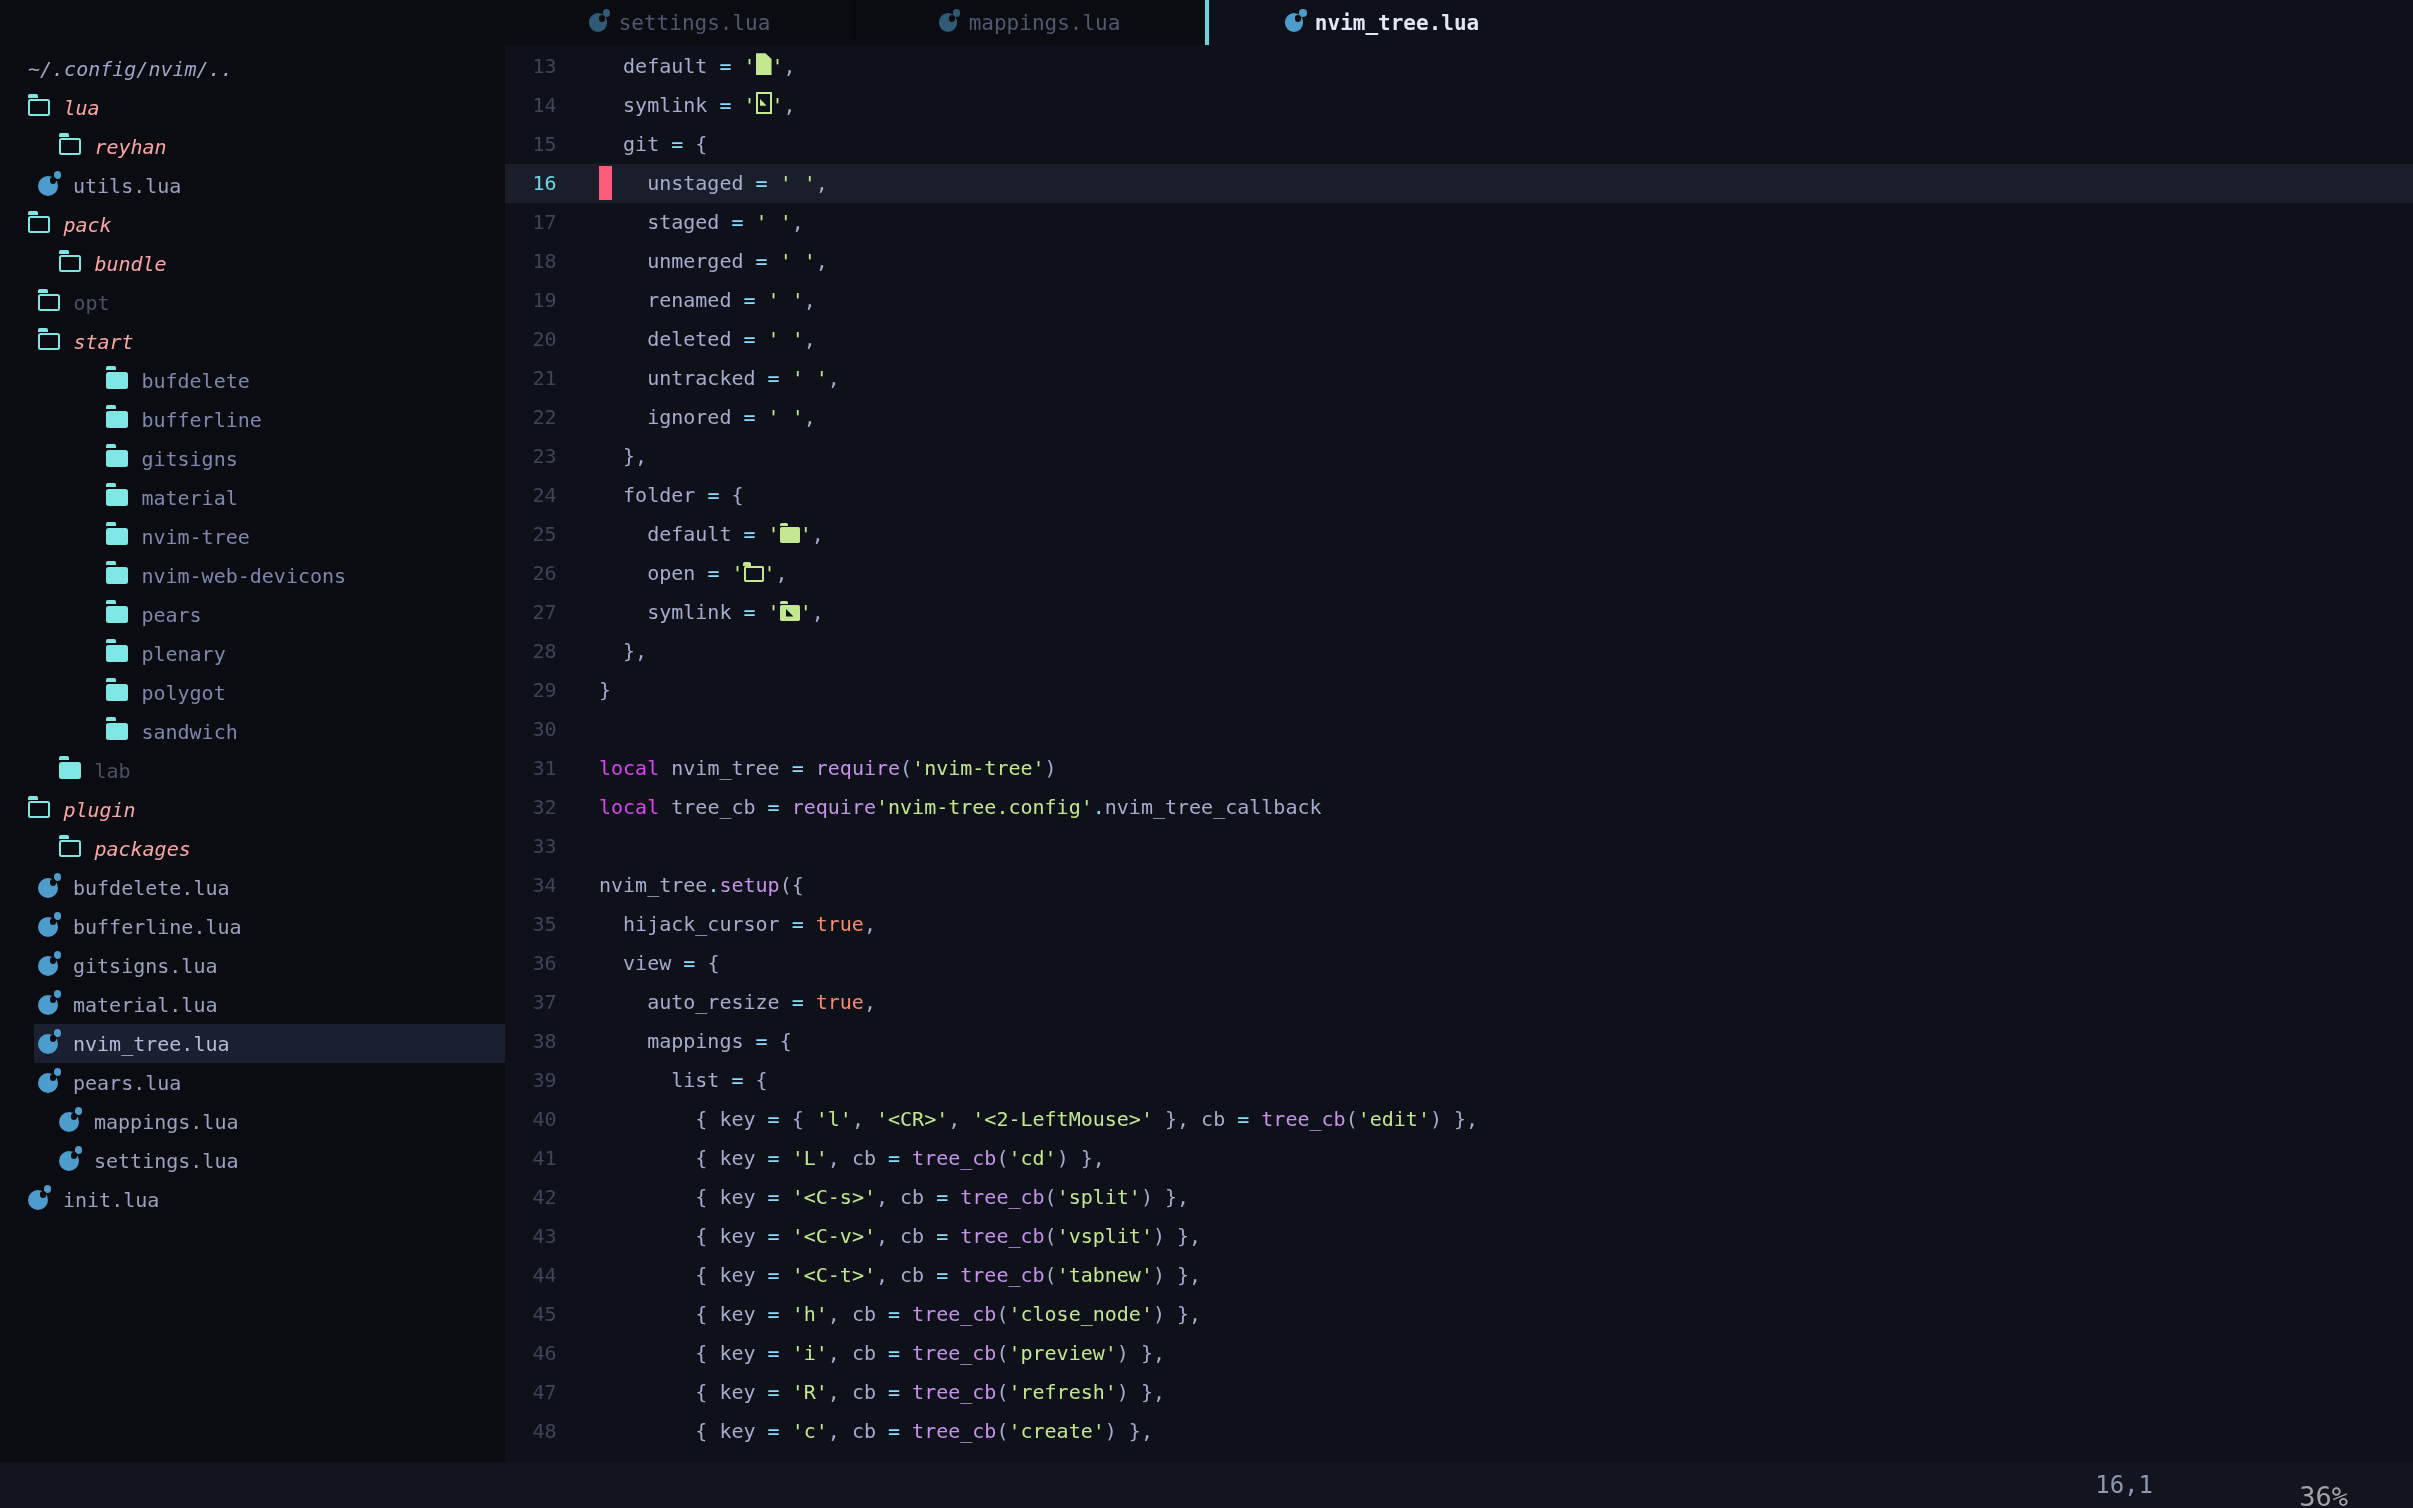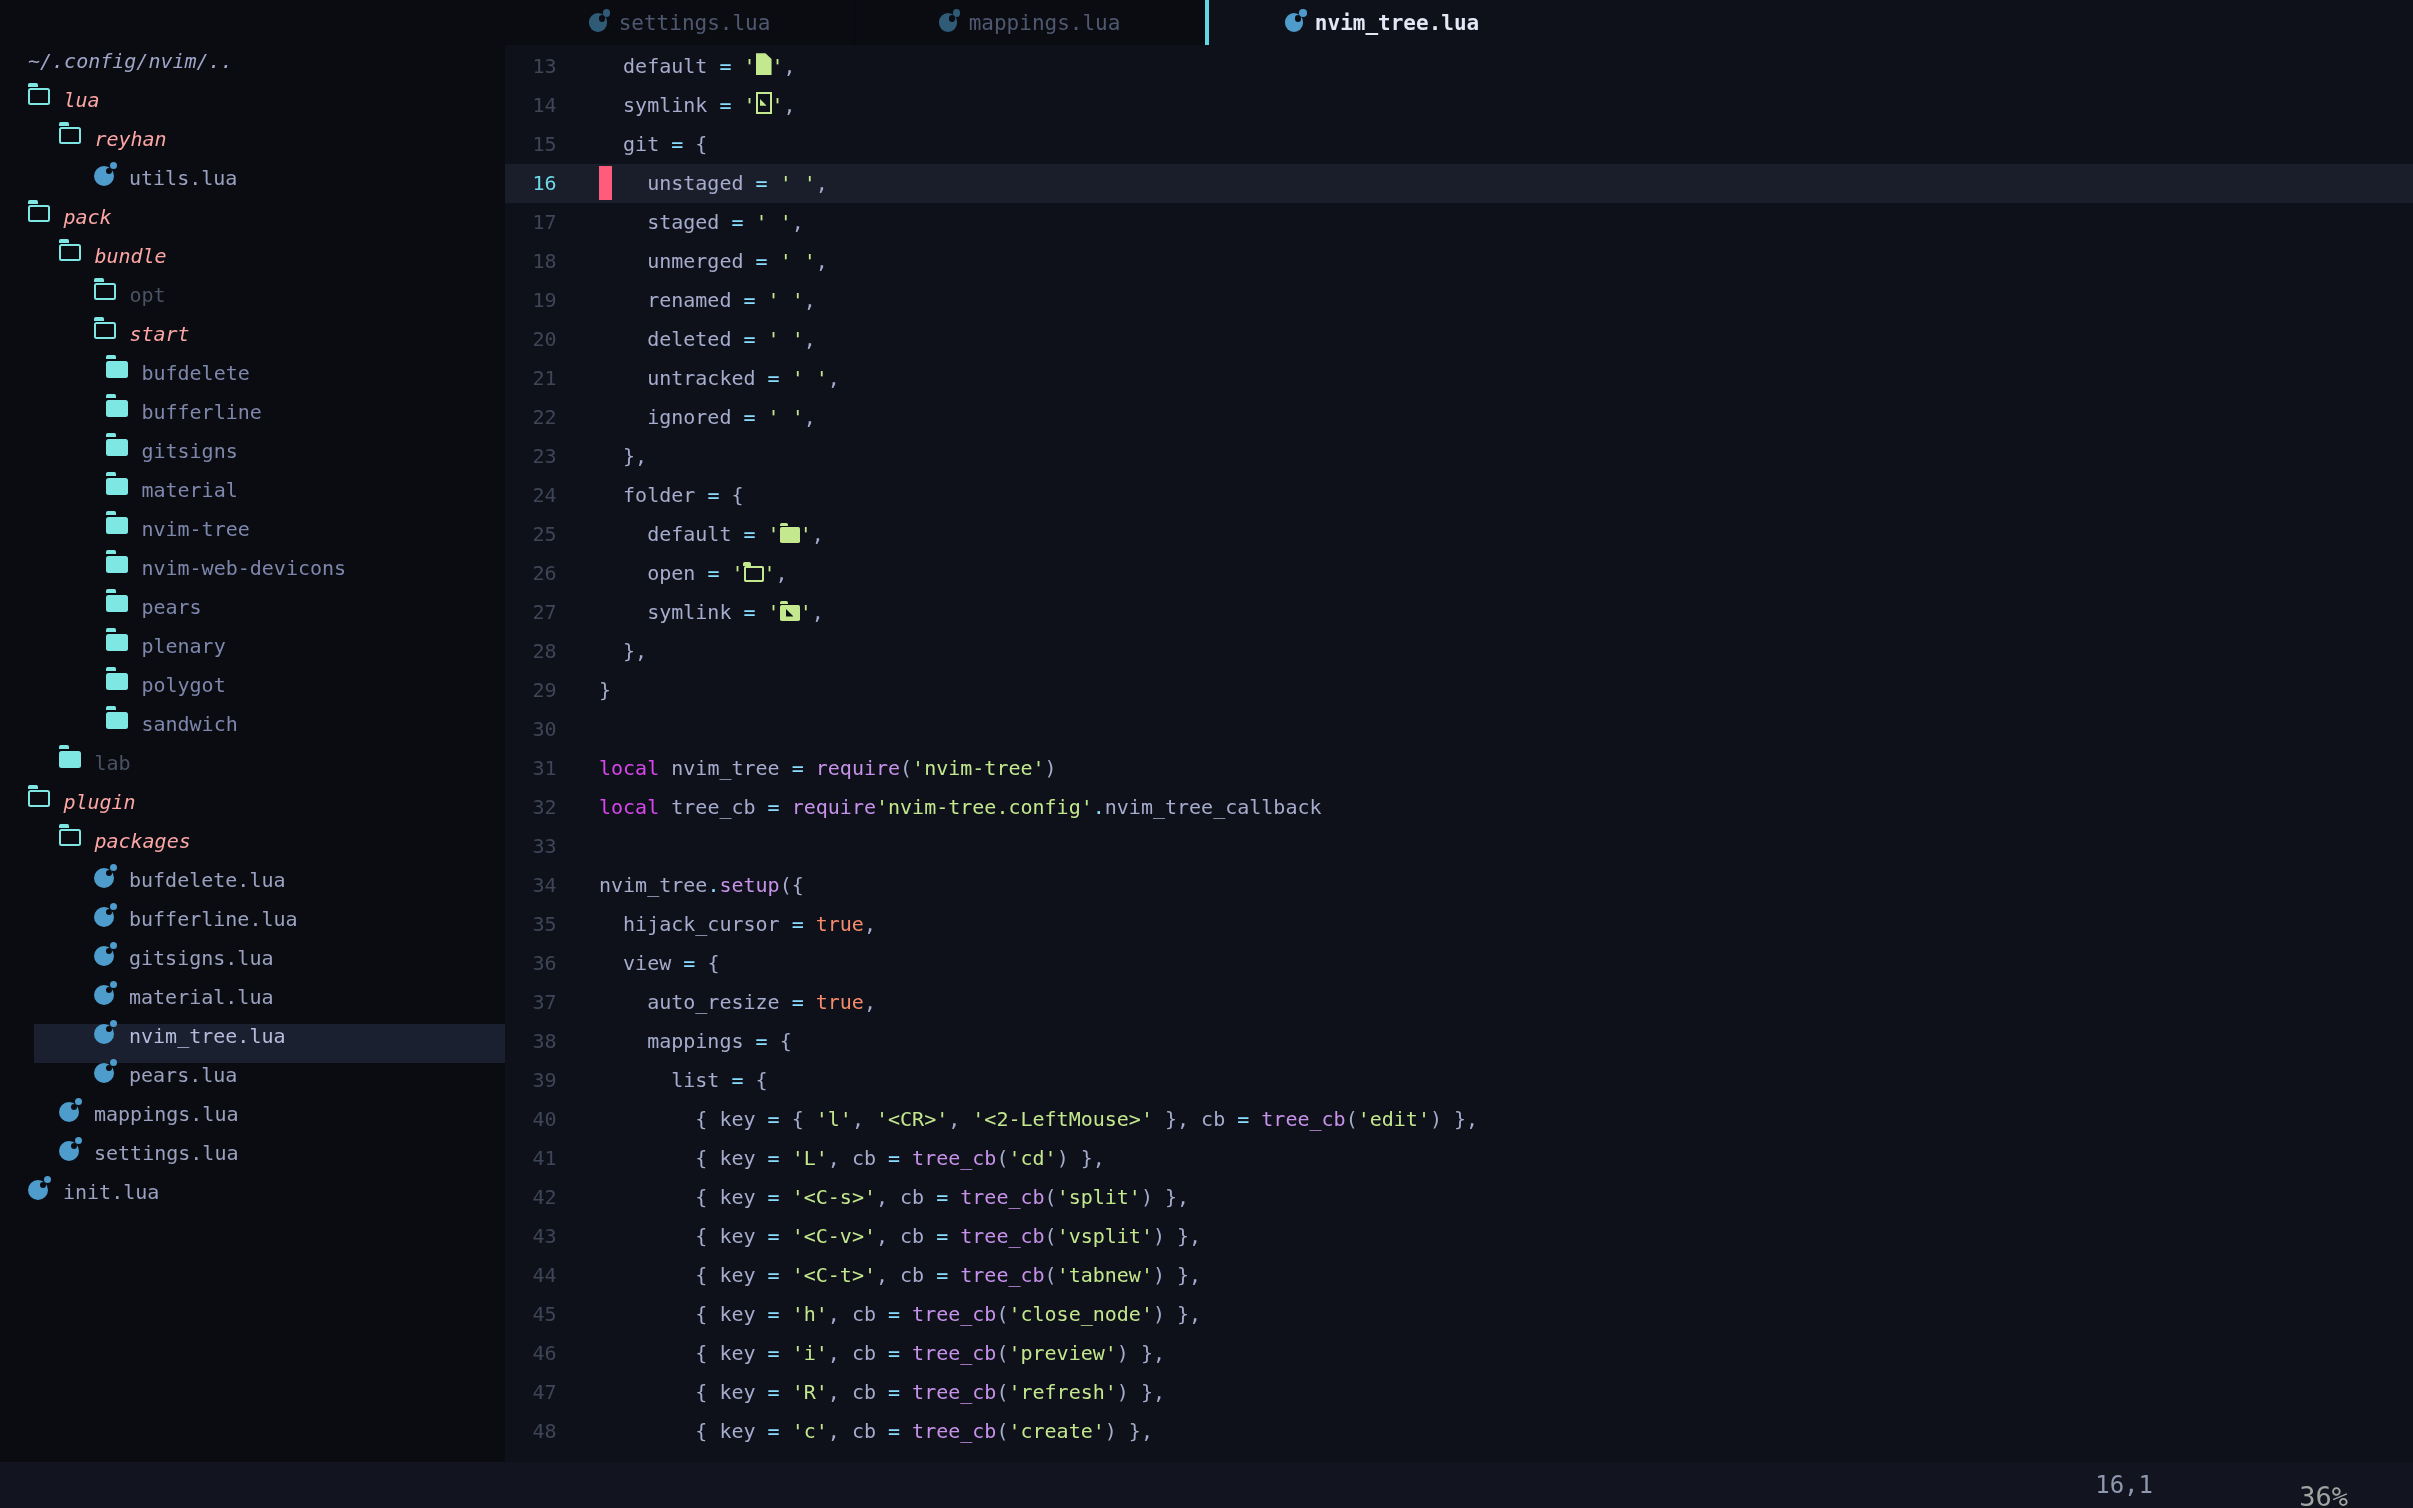--- a/index.html
+++ b/index.html
@@ -1,21 +1,21 @@
 <!DOCTYPE html>
 <html style="font-size:13.4px"><head>
 <meta charset="utf-8">
 <style>
   html,body{margin:0;padding:0;width:2413px;height:1508px;background:#0F111A;overflow:hidden;
     font-family:"DejaVu Sans Mono","Liberation Mono",monospace;}
   
   #sidebar{position:absolute;left:0;top:0;width:505px;height:1462px;background:#0A0C11;}
   #tree{position:absolute;left:0;top:49px;right:0;}
-  .trow{display:flex;height:39px;white-space:pre;font-size:20px;}
-  .lv0{padding-left:28px}.lv1{padding-left:28px}.lv2{padding-left:59px}.lv3{padding-left:94px}.lv4{padding-left:106px}
+  .trow{display:flex;align-items:center;height:39px;white-space:pre;font-size:20px;}
+  .lv0{padding-left:28px}.lv1{padding-left:28px}.lv2{padding-left:59px}.lv3{padding-left:38px}.lv4{padding-left:106px}
   .root-label{color:#A0A6C9;font-style:italic;}
   .dirname{color:#fca5a5;font-style:italic;}
   .closeddir{color:#7E87AC;}
   .filename{color:#9AA2C0;}
   .dimtext{color:#4A5264;font-style:normal;}
   .trow.sel{background:linear-gradient(to right,transparent 34px,#1B2030 34px);}
   .trow.sel .filename{color:#B4BCDA;}
   
   .fi-folder-open{width:22px;height:17px;border:2.5px solid #7EE6E3;border-radius:2.5px;box-sizing:border-box;
     position:relative;margin-right:13.4px;flex:none;}

